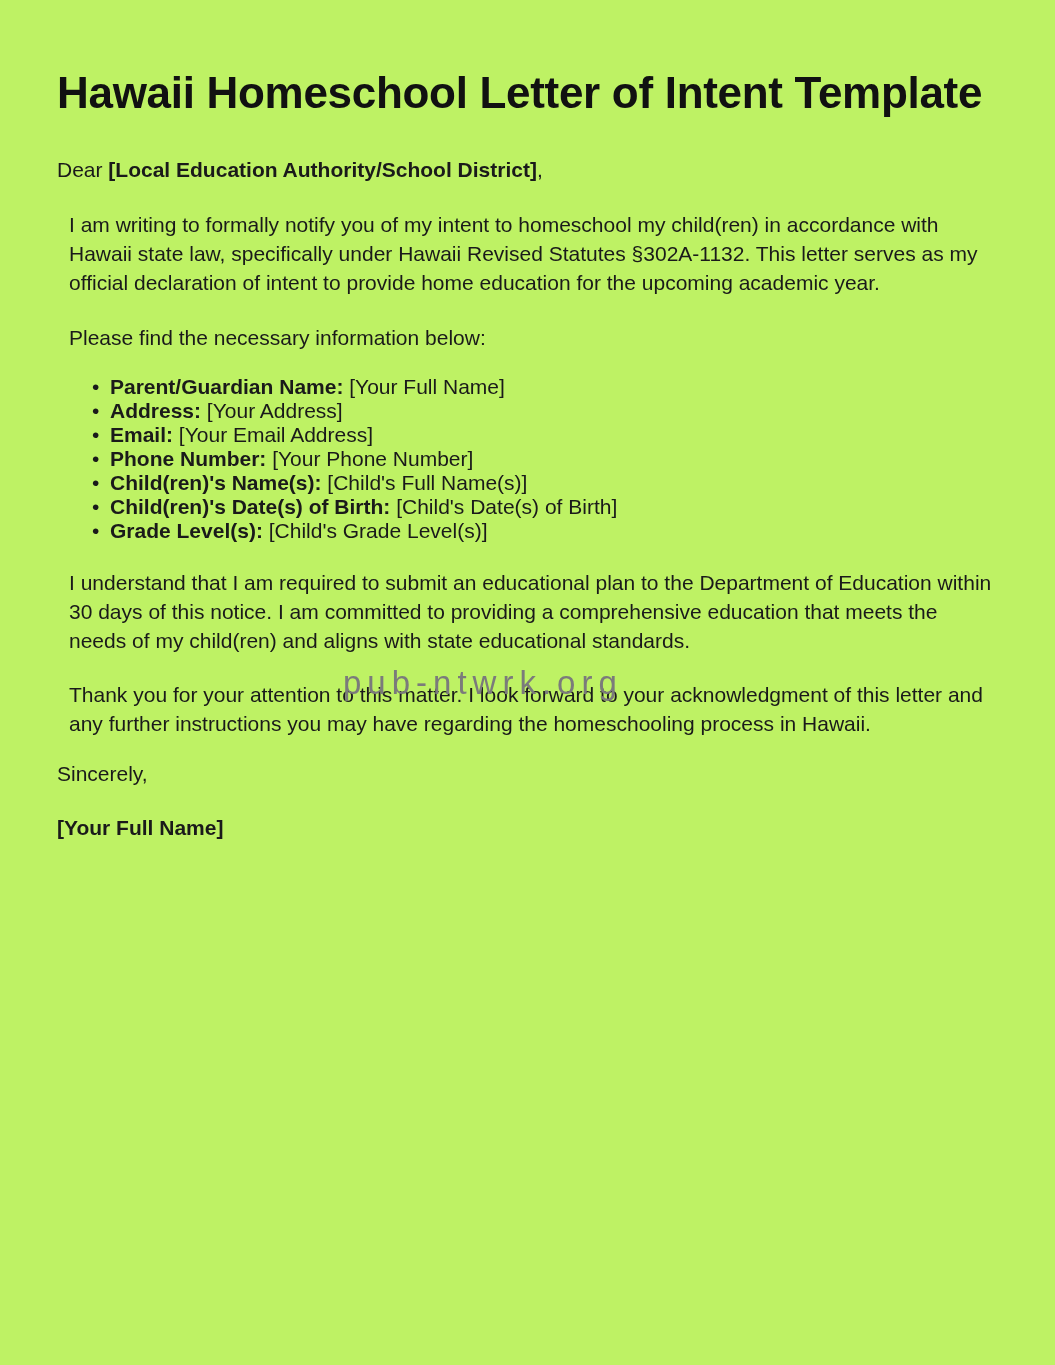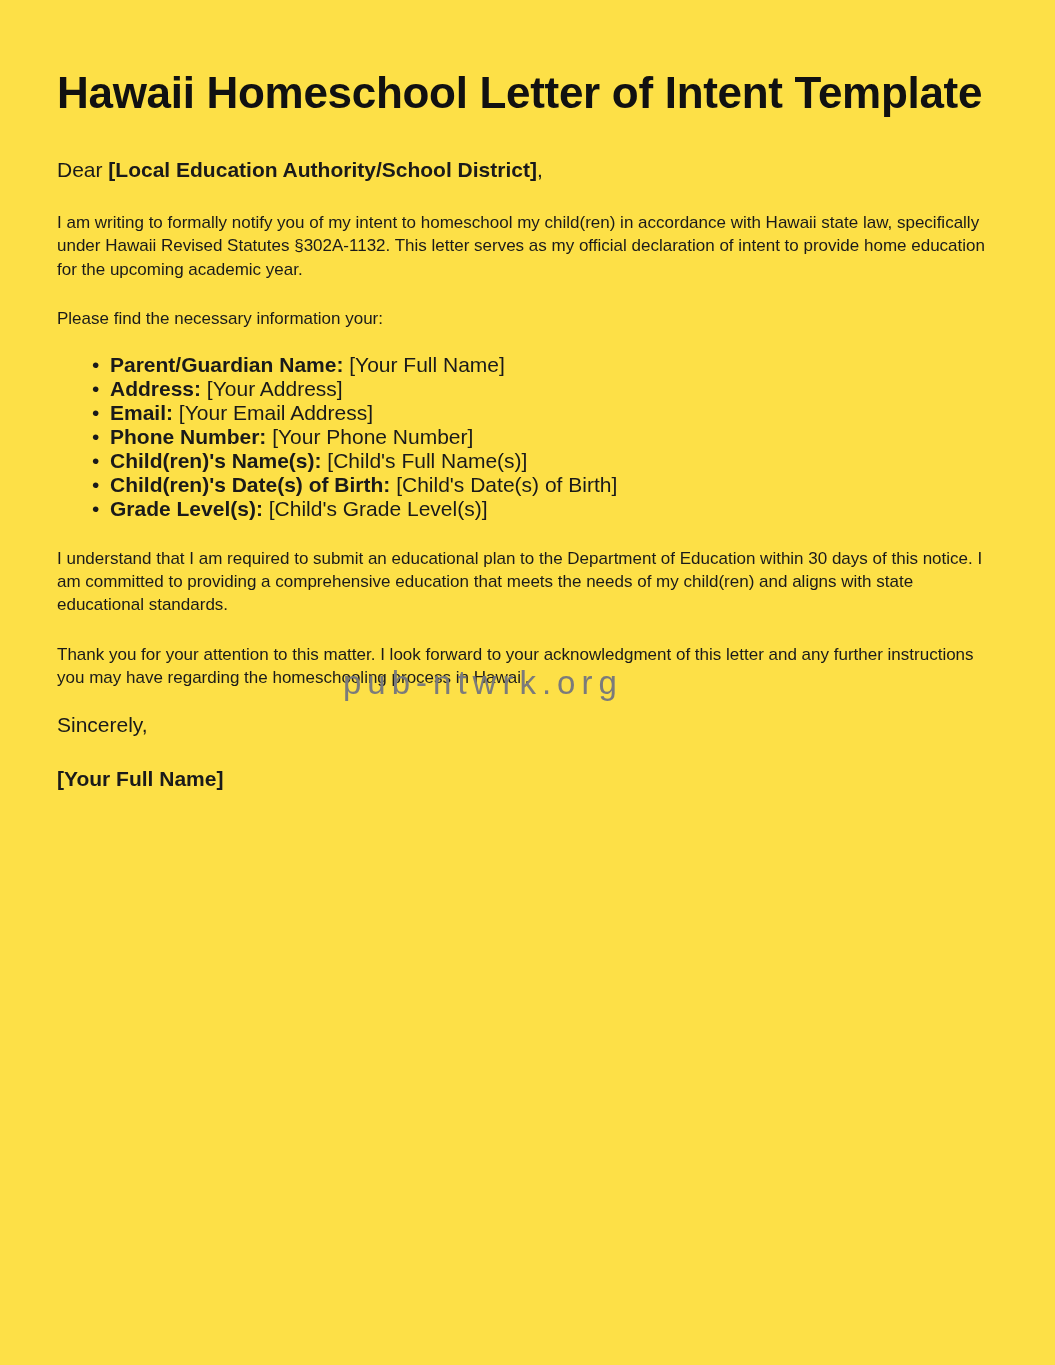--- a/index.html
+++ b/index.html
@@ -9,21 +9,21 @@
     background: #ffffff;
   }
   body {
     font-family: "Liberation Sans", sans-serif;
     color: #1a1a1a;
   }
   .page {
     position: relative;
     width: 1055px;
     height: 1365px;
-    background: #fde047;
+    background: #bef264;
     box-sizing: border-box;
     padding: 58px 57px 0 57px;
     overflow: hidden;
   }
   .doc-title {
     font-size: 44px;
     font-weight: bold;
     line-height: 1.13;
     letter-spacing: -0.3px;
     color: #111111;
@@ -32,23 +32,23 @@
   }
   .salutation {
     font-size: 21px;
     line-height: 1.38;
     margin-top: 38px;
   }
   .salutation .bold {
     font-weight: bold;
   }
   p.body-text {
-    font-size: 17px;
+    font-size: 21px;
     line-height: 1.38;
-    margin: 26px 0 0 0;
+    margin: 26px 0 0 12px;
     color: #1a1a1a;
   }
   ul.info-list {
     list-style: none;
     margin: 22px 0 0 0;
     padding: 0;
   }
   ul.info-list li {
     position: relative;
     font-size: 21px;
@@ -97,21 +97,21 @@
 <body>
 
 <div class="page">
 
   <h1 class="doc-title">Hawaii Homeschool Letter of Intent Template</h1>
 
   <p class="salutation"><span>Dear </span><span class="bold">[Local Education Authority/School District]</span><span>,</span></p>
 
   <p class="body-text">I am writing to formally notify you of my intent to homeschool my child(ren) in accordance with Hawaii state law, specifically under Hawaii Revised Statutes §302A-1132. This letter serves as my official declaration of intent to provide home education for the upcoming academic year.</p>
 
-  <p class="body-text">Please find the necessary information your:</p>
+  <p class="body-text">Please find the necessary information below:</p>
 
   <ul class="info-list">
     <li><span class="bullet-dot">•</span><span class="field-label">Parent/Guardian Name:</span><span> [Your Full Name]</span></li>
     <li><span class="bullet-dot">•</span><span class="field-label">Address:</span><span> [Your Address]</span></li>
     <li><span class="bullet-dot">•</span><span class="field-label">Email:</span><span> [Your Email Address]</span></li>
     <li><span class="bullet-dot">•</span><span class="field-label">Phone Number:</span><span> [Your Phone Number]</span></li>
     <li><span class="bullet-dot">•</span><span class="field-label">Child(ren)'s Name(s):</span><span> [Child's Full Name(s)]</span></li>
     <li><span class="bullet-dot">•</span><span class="field-label">Child(ren)'s Date(s) of Birth:</span><span> [Child's Date(s) of Birth]</span></li>
     <li><span class="bullet-dot">•</span><span class="field-label">Grade Level(s):</span><span> [Child's Grade Level(s)]</span></li>
   </ul>

